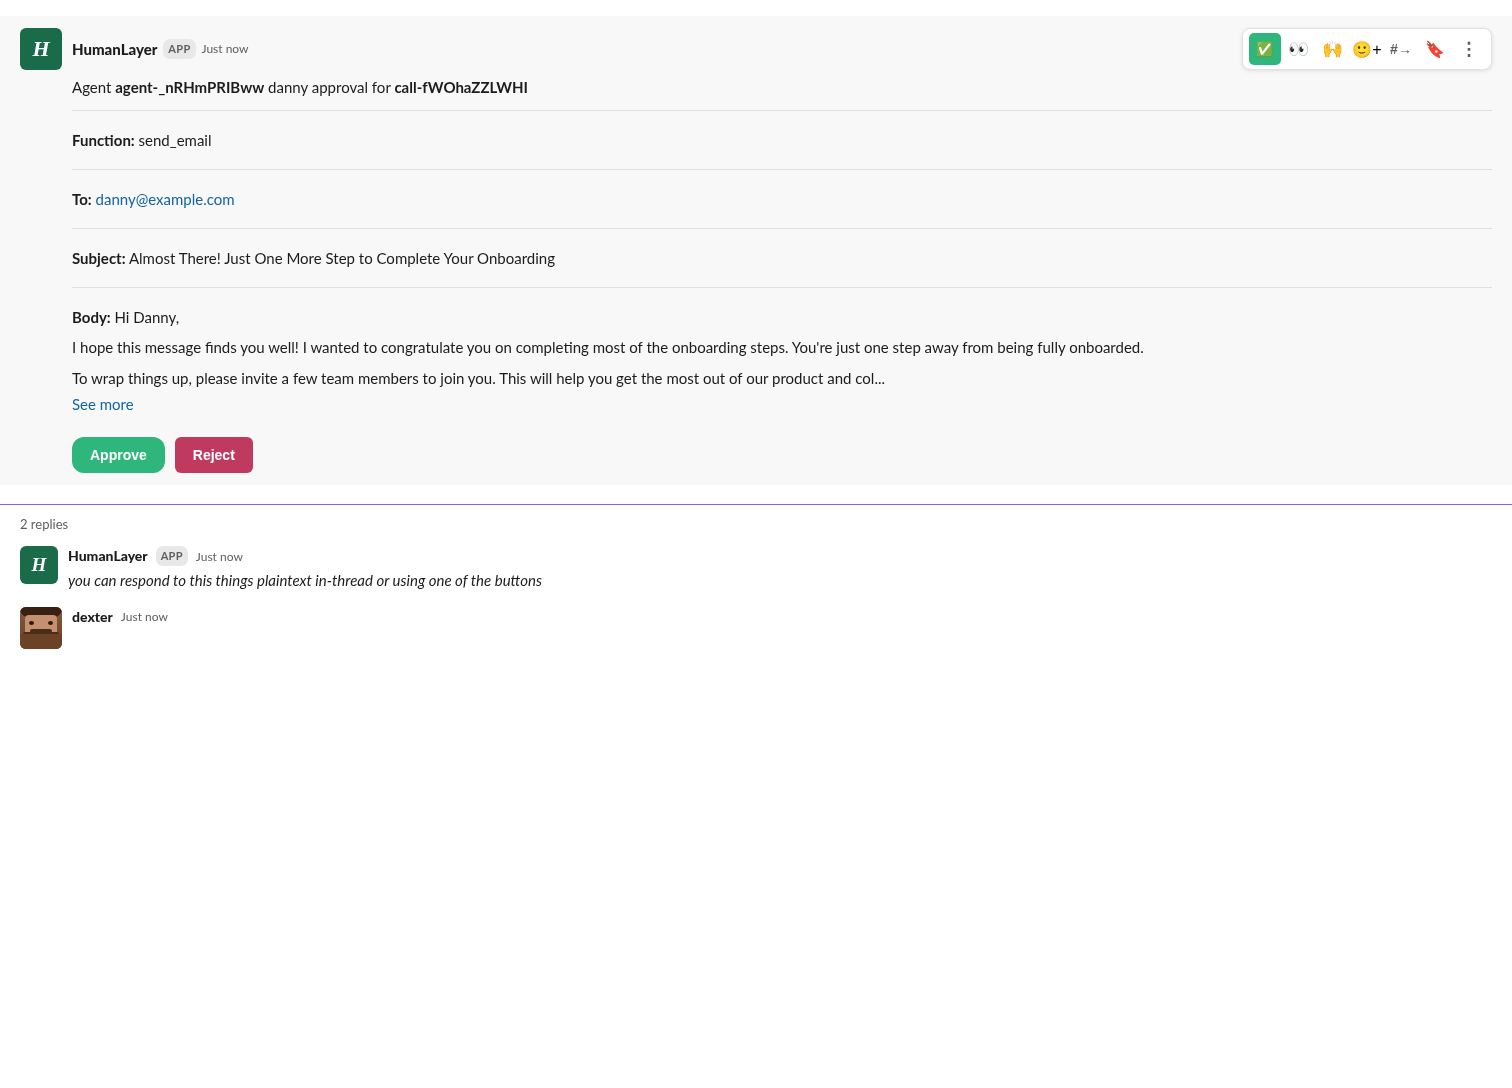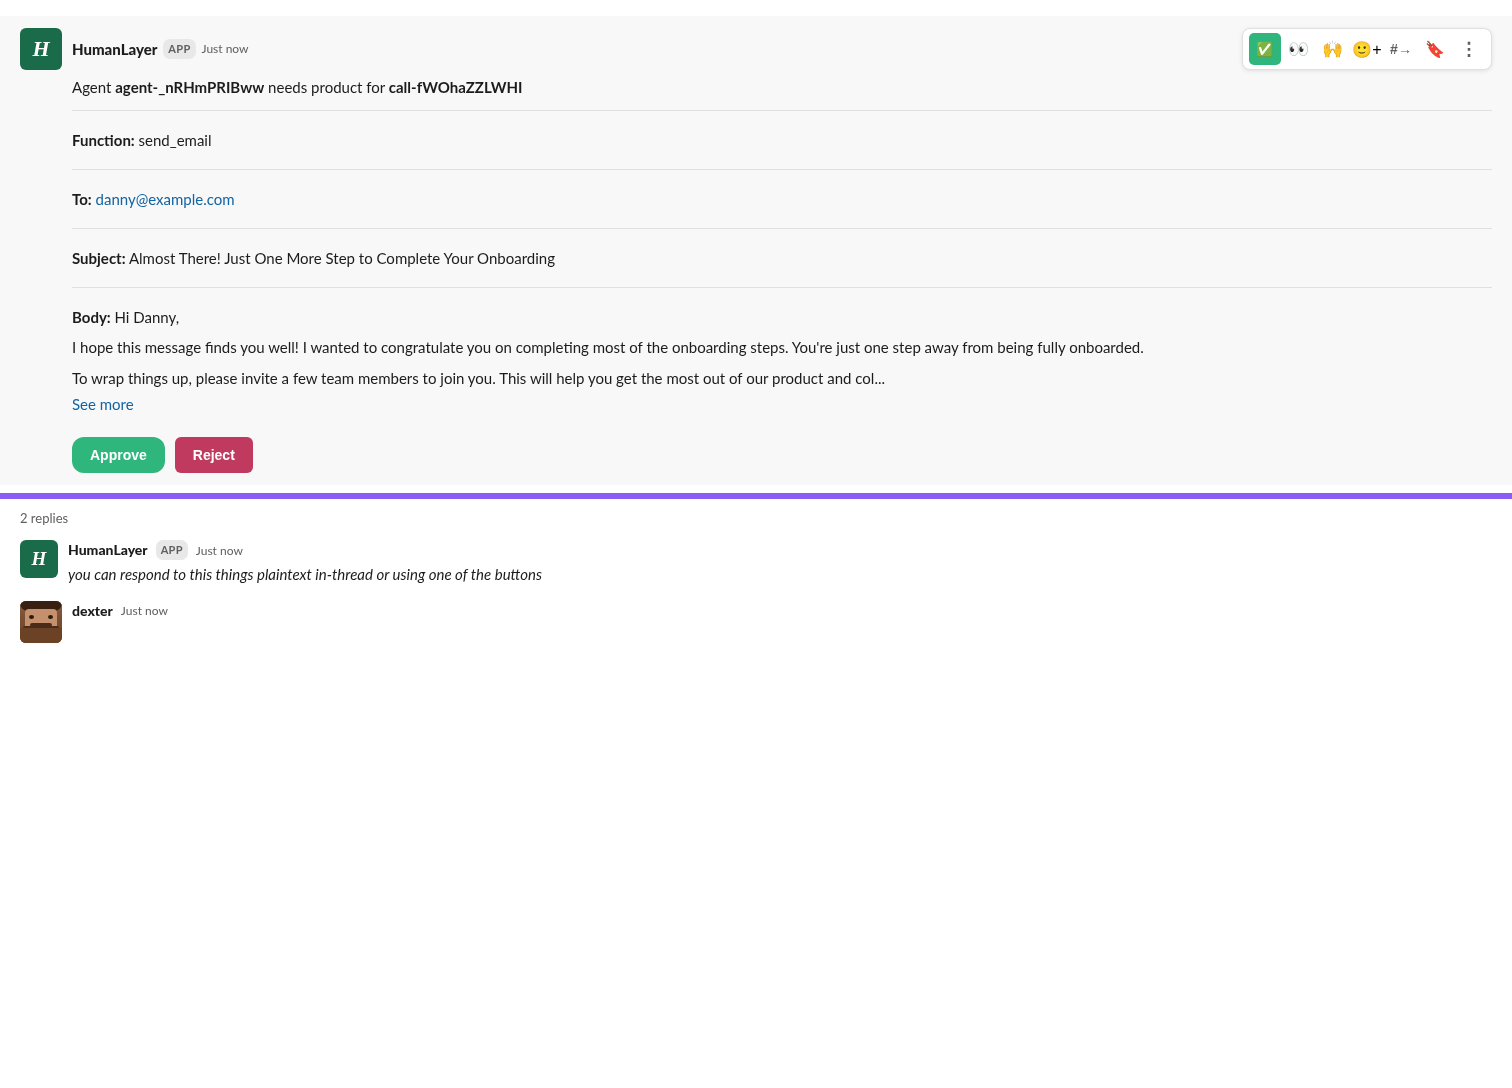--- a/index.html
+++ b/index.html
@@ -146,22 +146,22 @@
       background: #c0395f;
       color: white;
       border: none;
       border-radius: 6px;
       padding: 10px 18px;
       font-size: 14px;
       font-weight: 700;
       cursor: pointer;
     }
     .replies-section {
-      margin-top: 8px;
-      border-top: 6px solid #8b5cf6;
+      margin-top: 19px;
+      border-top: 1px solid #8b5cf6;
       padding: 10px 20px 0 20px;
     }
     .replies-count {
       font-size: 13px;
       color: #616061;
       margin-bottom: 12px;
     }
     .reply-message {
       display: flex;
       gap: 10px;
@@ -262,21 +262,21 @@
         <span style="display:flex; align-items:center; gap:6px;">
           <span class="sender-name">HumanLayer</span>
           <span class="app-badge">APP</span>
           <span class="timestamp">Just now</span>
         </span>
       </div>
     </div>
 
     <div class="message-content">
       <div class="main-text">
-        <span>Agent </span><span class="bold">agent-_nRHmPRIBww</span><span> needs product for </span><span class="bold">call-fWOhaZZLWHI</span>
+        <span>Agent </span><span class="bold">agent-_nRHmPRIBww</span><span> danny approval for </span><span class="bold">call-fWOhaZZLWHI</span>
       </div>
 
       <hr class="divider">
 
       <div class="field-row">
         <span class="field-label">Function:</span>
         <span> </span><span>send_email</span>
       </div>
 
       <hr class="divider">

